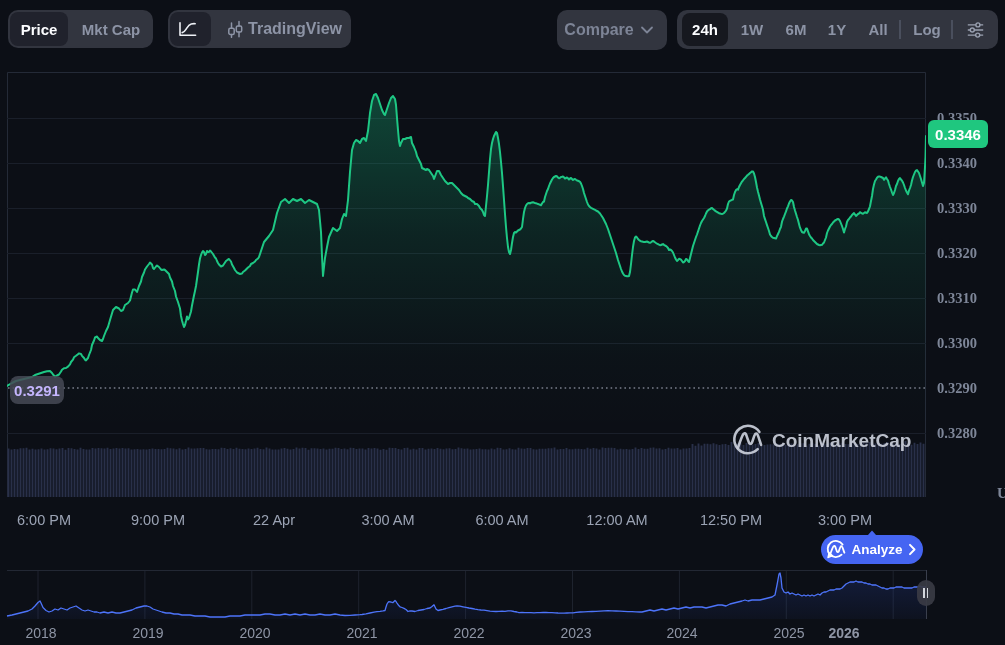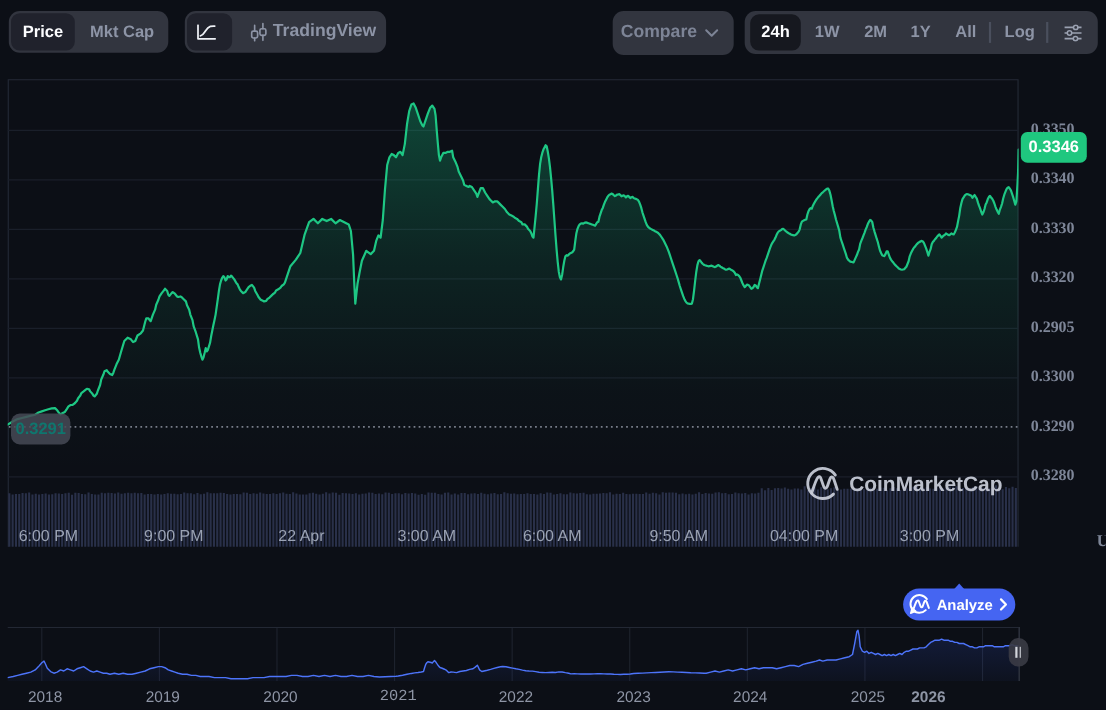--- a/index.html
+++ b/index.html
@@ -1,21 +1,21 @@
 <!DOCTYPE html>
 <html><head><meta charset="utf-8"><style>
 html,body{margin:0;padding:0;}
 body{width:1005px;height:645px;background:#0c0f16;font-family:"Liberation Sans",sans-serif;position:relative;overflow:hidden;}
 .abs{position:absolute;}
 .grp{position:absolute;background:#32353f;border-radius:10px;}
 .pill{position:absolute;background:#20222c;border-radius:8px;}
 .tabtxt{position:absolute;color:#8d94a6;font-weight:bold;font-size:15px;line-height:1;transform:translate(-50%,-50%);white-space:nowrap;}
 .wtxt{color:#fcfdff;}
 .ylab{position:absolute;left:937px;color:#7e8698;font-size:14.5px;font-weight:bold;line-height:1;transform:translateY(-50%);font-family:Liberation Serif, serif;}
-.xlab{position:absolute;top:488px;color:#9ba3b4;font-size:14.5px;line-height:1;transform:translate(-50%,-50%);white-space:nowrap;text-align:right;}
+.xlab{position:absolute;top:520px;color:#9ba3b4;font-size:14.5px;line-height:1;transform:translate(-50%,-50%);white-space:nowrap;text-align:right;}
 .yrlab{position:absolute;top:633px;color:#8e95a5;font-size:14px;line-height:1;transform:translate(-50%,-50%);}
 </style></head><body>
 <div class="grp" style="left:8px;top:10px;width:145px;height:38px;"></div>
 <div class="pill" style="left:10px;top:12px;width:58px;height:34px;"></div>
 <div class="tabtxt wtxt" style="left:39px;top:29px;text-align:center;">Price</div>
 <div class="tabtxt" style="left:111px;top:29px;">Mkt Cap</div>
 <div class="grp" style="left:168px;top:10px;width:183px;height:38px;"></div>
 <div class="pill" style="left:170px;top:12px;width:41px;height:34px;"></div>
 <svg class="abs" style="left:179px;top:22px;" width="18" height="15" viewBox="0 0 18 15" fill="none">
 <path d="M1 0.8 V13.3 H16.6" stroke="#eef1f6" stroke-width="1.6" stroke-linecap="round" stroke-linejoin="round"></path>
@@ -30,21 +30,21 @@
 <div class="tabtxt" style="left:295px;top:29px;font-size:16px;">TradingView</div>
 <div class="grp" style="left:557px;top:10px;width:110px;height:40px;"></div>
 <div class="tabtxt" style="left:599px;top:30px;font-size:16px;font-weight:bold;color:#7d8496;">Compare</div>
 <svg class="abs" style="left:640px;top:25px;" width="14" height="10" viewBox="0 0 14 10" fill="none">
 <path d="M2 2.5 L7 7.5 L12 2.5" stroke="#7d8496" stroke-width="1.8" stroke-linecap="round" stroke-linejoin="round"></path>
 </svg>
 <div class="grp" style="left:677px;top:10px;width:321px;height:39px;"></div>
 <div class="pill" style="left:682px;top:13px;width:46px;height:33px;background:#16181f;"></div>
 <div class="tabtxt wtxt" style="left:705px;top:29px;">24h</div>
 <div class="tabtxt" style="left:752px;top:29px;">1W</div>
-<div class="tabtxt" style="left:796px;top:29px;">2M</div>
+<div class="tabtxt" style="left:796px;top:29px;">6M</div>
 <div class="tabtxt" style="left:837px;top:29px;">1Y</div>
 <div class="tabtxt" style="left:878px;top:29px;">All</div>
 <div class="abs" style="left:899px;top:20px;width:1.5px;height:19px;background:#4a4f5d;"></div>
 <div class="tabtxt" style="left:927px;top:29px;">Log</div>
 <div class="abs" style="left:951px;top:20px;width:1.5px;height:19px;background:#4a4f5d;"></div>
 <svg class="abs" style="left:967px;top:22px;" width="17" height="16" viewBox="0 0 17 16" fill="none" stroke="#9aa1b1" stroke-width="1.4">
 <path d="M0.8 2.9 H8.9 M12.9 2.9 H16.2"></path>
     <circle cx="10.9" cy="2.9" r="2"></circle>
 <path d="M0.8 8 H3.3 M7.3 8 H16.2"></path>
     <circle cx="5.3" cy="8" r="2"></circle>
@@ -86,56 +86,56 @@
 <text x="772" y="446.5" font-family="Liberation Sans,sans-serif" font-size="19px" font-weight="bold" fill="#c9ced9" fill-opacity="0.93">CoinMarketCap</text>
 <g clip-path="url(#plotclip)">
 <path d="M7.0 386.0 L12.0 383.0 L16.0 381.0 L20.0 380.0 L24.0 379.0 L28.0 378.0 L32.0 377.0 L35.0 375.0 L38.0 374.0 L41.0 373.0 L44.0 372.0 L47.0 371.2 L50.0 371.0 L52.0 373.0 L53.0 374.5 L55.0 376.7 L57.0 375.5 L59.0 374.5 L61.0 371.5 L62.0 369.7 L64.0 368.2 L66.0 368.0 L68.0 366.6 L70.0 364.3 L71.0 362.0 L73.0 359.6 L74.0 357.3 L76.0 355.8 L78.0 354.2 L79.0 353.4 L81.0 354.0 L82.0 355.8 L84.0 358.0 L85.0 359.6 L86.0 360.4 L88.0 358.0 L89.0 355.0 L91.0 350.0 L92.0 345.0 L94.0 340.5 L95.0 337.5 L97.0 336.5 L98.0 338.0 L100.0 340.0 L102.0 341.0 L103.0 339.0 L104.0 336.0 L106.0 331.0 L108.0 327.0 L110.0 320.0 L113.0 310.0 L116.0 307.0 L119.0 308.5 L121.0 311.0 L123.0 310.0 L125.0 305.0 L128.0 303.0 L130.0 300.5 L132.0 292.5 L133.0 289.5 L135.0 289.5 L137.0 292.0 L139.0 286.0 L141.0 281.5 L142.0 277.0 L144.0 272.5 L145.0 269.5 L147.0 266.5 L149.0 264.0 L150.0 262.5 L152.0 264.5 L153.0 268.0 L154.0 269.0 L156.0 266.5 L157.0 265.5 L159.0 267.0 L161.0 269.5 L162.0 270.0 L164.0 269.5 L165.0 270.0 L167.0 272.0 L169.0 274.0 L170.0 277.5 L172.0 281.5 L173.0 286.0 L175.0 291.0 L176.0 296.5 L178.0 302.0 L180.0 308.5 L181.0 316.0 L182.0 320.5 L183.0 324.0 L184.0 327.0 L185.0 325.0 L186.0 321.0 L187.0 316.5 L188.0 319.5 L189.0 318.0 L191.0 311.5 L192.0 305.5 L193.0 300.5 L194.0 295.5 L195.0 291.0 L196.0 286.0 L197.0 279.0 L198.0 272.0 L199.0 264.5 L200.0 258.5 L201.0 255.0 L202.0 252.5 L203.0 251.0 L204.0 252.0 L205.0 255.0 L206.0 254.0 L207.0 251.0 L208.0 252.0 L209.0 252.0 L210.0 250.5 L211.0 251.5 L213.0 254.0 L215.0 257.5 L216.0 258.5 L217.0 261.0 L218.0 263.0 L219.0 264.5 L221.0 266.5 L223.0 265.5 L224.0 264.0 L226.0 261.0 L228.0 259.5 L229.0 259.0 L231.0 261.5 L232.0 264.5 L234.0 268.0 L235.0 270.0 L237.0 272.5 L239.0 273.5 L240.0 274.0 L242.0 273.5 L243.0 272.0 L245.0 270.5 L247.0 268.5 L248.0 267.5 L250.0 266.0 L251.0 264.0 L253.0 263.0 L255.0 261.5 L256.0 260.0 L258.0 258.5 L259.0 257.0 L264.0 242.0 L269.0 236.0 L273.0 230.0 L277.0 213.0 L281.0 202.0 L285.0 199.0 L289.0 203.0 L293.0 199.0 L297.0 201.0 L301.0 199.0 L305.0 203.0 L309.0 200.0 L313.0 202.0 L317.0 204.0 L319.0 210.0 L321.0 232.0 L322.0 256.0 L323.0 276.0 L325.0 258.0 L327.0 247.0 L329.0 237.0 L333.0 228.0 L337.0 231.0 L340.0 228.0 L342.0 219.0 L344.0 214.0 L346.0 216.0 L348.0 200.0 L350.0 172.0 L352.0 150.0 L354.0 143.0 L356.0 140.0 L358.0 141.0 L360.0 143.0 L362.0 139.0 L364.0 138.0 L366.0 141.0 L368.0 131.0 L370.0 113.0 L372.0 101.0 L374.0 95.0 L376.0 94.0 L378.0 98.0 L380.0 104.0 L382.0 110.0 L384.0 114.0 L385.0 115.0 L387.0 109.0 L389.0 103.0 L391.0 98.0 L393.0 96.0 L395.0 99.0 L396.0 105.0 L397.0 118.0 L398.0 130.0 L399.0 141.0 L400.0 146.0 L401.0 143.0 L403.0 139.0 L405.0 139.0 L407.0 138.0 L409.0 138.0 L411.0 137.0 L412.0 143.0 L414.0 147.0 L416.0 152.0 L417.0 156.0 L419.0 160.0 L421.0 164.0 L422.0 168.0 L424.0 169.0 L426.0 170.0 L427.0 169.0 L429.0 170.0 L431.0 173.0 L433.0 176.0 L434.0 179.0 L437.0 171.0 L439.0 171.0 L441.0 175.0 L443.0 178.0 L445.0 181.0 L446.0 182.0 L448.0 184.0 L450.0 183.0 L452.0 183.0 L453.0 184.0 L455.0 186.0 L457.0 188.0 L459.0 190.0 L461.0 193.0 L463.0 195.0 L465.0 196.0 L467.0 197.0 L468.0 198.0 L470.0 199.0 L472.0 201.0 L474.0 202.0 L475.0 204.0 L477.0 204.0 L479.0 206.0 L480.0 208.0 L482.0 210.0 L483.0 212.0 L484.0 215.0 L485.0 216.0 L486.0 206.0 L487.0 196.0 L488.0 185.0 L489.0 172.0 L490.0 159.0 L491.0 149.0 L492.0 143.0 L493.0 139.0 L494.0 136.0 L495.0 134.0 L496.0 132.0 L497.0 133.0 L498.0 138.0 L499.0 144.0 L500.0 152.0 L501.0 162.0 L502.0 173.0 L503.0 186.0 L504.0 200.0 L505.0 214.0 L506.0 227.0 L507.0 238.0 L508.0 247.0 L509.0 252.0 L510.0 254.0 L511.0 250.0 L512.0 243.0 L513.0 237.0 L514.0 233.0 L515.0 232.0 L516.0 232.5 L517.0 231.5 L518.0 230.5 L519.0 230.0 L520.0 229.5 L521.0 228.5 L522.0 227.0 L523.0 219.0 L524.0 212.0 L525.0 208.0 L526.0 205.5 L527.0 204.0 L528.0 203.3 L529.0 203.0 L530.0 203.4 L531.0 202.8 L532.0 202.4 L533.0 202.2 L534.0 202.6 L535.0 203.0 L536.0 203.3 L537.0 203.6 L538.0 204.0 L539.0 204.4 L540.0 204.8 L541.0 205.2 L542.0 203.5 L543.0 202.0 L544.0 201.5 L545.0 197.0 L546.0 194.0 L547.0 191.0 L548.0 189.0 L549.0 186.0 L550.0 183.5 L551.0 181.5 L552.0 179.5 L553.0 178.0 L554.0 177.0 L555.0 176.5 L556.0 176.0 L557.0 176.3 L558.0 177.5 L559.0 178.3 L560.0 177.8 L561.0 177.0 L562.0 176.8 L563.0 176.5 L564.0 177.3 L565.0 178.5 L566.0 178.0 L567.0 177.5 L568.0 178.3 L569.0 179.5 L570.0 178.5 L571.0 178.0 L572.0 179.0 L573.0 180.0 L574.0 179.3 L575.0 179.0 L576.0 179.8 L577.0 180.5 L578.0 180.8 L579.0 181.2 L580.0 181.8 L581.0 183.5 L582.0 186.0 L583.0 189.0 L584.0 193.0 L585.0 196.0 L586.0 199.0 L587.0 202.0 L588.0 204.5 L589.0 206.0 L590.0 207.0 L591.0 207.8 L592.0 208.3 L593.0 208.8 L594.0 209.3 L595.0 209.8 L596.0 210.5 L597.0 211.0 L598.0 211.5 L599.0 212.5 L600.0 213.5 L601.0 215.0 L602.0 216.5 L603.0 218.0 L604.0 220.0 L605.0 222.0 L606.0 224.0 L607.0 226.5 L608.0 229.0 L609.0 232.0 L610.0 235.0 L611.0 238.0 L612.0 241.0 L613.0 244.0 L614.0 247.0 L615.0 250.0 L616.0 253.0 L617.0 256.5 L618.0 260.0 L619.0 263.0 L620.0 266.0 L621.0 269.0 L622.0 271.5 L623.0 273.5 L624.0 275.0 L625.0 275.8 L626.0 276.0 L627.0 276.2 L628.0 276.3 L629.0 276.0 L630.0 272.0 L631.0 264.0 L632.0 255.0 L633.0 247.0 L634.0 241.0 L635.0 237.5 L636.0 236.5 L637.0 237.5 L638.0 239.0 L639.0 240.0 L640.0 240.8 L641.0 241.2 L642.0 241.5 L643.0 241.8 L644.0 242.1 L645.0 242.0 L646.0 241.7 L647.0 241.5 L648.0 242.0 L649.0 242.5 L650.0 242.8 L651.0 242.3 L652.0 241.5 L653.0 241.0 L654.0 241.5 L655.0 242.3 L656.0 243.0 L657.0 243.6 L658.0 244.1 L659.0 244.7 L660.0 245.2 L661.0 245.0 L662.0 244.5 L663.0 244.1 L664.0 244.9 L665.0 245.5 L666.0 246.0 L667.0 246.8 L668.0 248.0 L669.0 250.0 L670.0 249.5 L671.0 250.0 L672.0 251.0 L673.0 252.5 L674.0 255.0 L675.0 257.5 L676.0 259.5 L677.0 261.0 L678.0 260.0 L679.0 258.8 L680.0 259.0 L681.0 259.6 L682.0 261.0 L683.0 262.5 L684.0 262.0 L685.0 261.0 L686.0 259.0 L687.0 259.5 L688.0 261.0 L689.0 262.0 L690.0 258.0 L691.0 254.0 L692.0 250.0 L693.0 246.0 L694.0 243.0 L695.0 240.0 L696.0 237.0 L697.0 234.5 L698.0 231.5 L699.0 228.5 L700.0 225.5 L701.0 223.0 L702.0 221.0 L703.0 219.5 L704.0 218.0 L705.0 216.0 L706.0 213.5 L707.0 211.5 L708.0 210.3 L709.0 209.7 L710.0 209.2 L711.0 208.3 L712.0 208.0 L713.0 208.9 L714.0 209.8 L715.0 210.6 L716.0 211.4 L717.0 212.0 L718.0 212.5 L719.0 213.2 L720.0 213.5 L721.0 213.8 L722.0 214.0 L723.0 213.6 L724.0 213.0 L725.0 211.8 L726.0 210.6 L727.0 208.5 L728.0 204.0 L729.0 201.5 L730.0 200.8 L731.0 200.3 L732.0 199.8 L733.0 199.5 L734.0 195.0 L735.0 192.0 L736.0 190.1 L737.0 189.2 L738.0 189.7 L739.0 187.0 L740.0 185.0 L741.0 183.3 L742.0 181.6 L743.0 180.3 L744.0 179.0 L745.0 178.0 L746.0 176.8 L747.0 175.6 L748.0 174.8 L749.0 173.9 L750.0 173.0 L751.0 172.2 L752.0 171.4 L753.0 171.5 L754.0 173.5 L755.0 177.0 L756.0 182.0 L757.0 187.5 L758.0 191.8 L759.0 195.5 L760.0 199.5 L761.0 203.0 L762.0 206.3 L763.0 209.8 L764.0 216.0 L765.0 219.1 L766.0 222.0 L767.0 225.1 L768.0 228.0 L769.0 231.0 L770.0 234.5 L771.0 236.0 L772.0 237.0 L773.0 237.8 L774.0 238.0 L775.0 238.3 L776.0 238.5 L777.0 236.2 L778.0 234.0 L779.0 231.9 L780.0 229.0 L781.0 226.8 L782.0 221.7 L783.0 219.0 L784.0 216.6 L785.0 214.0 L786.0 211.4 L787.0 208.5 L788.0 206.3 L789.0 203.5 L790.0 201.5 L791.0 200.0 L792.0 200.5 L793.0 202.0 L794.0 207.0 L795.0 210.5 L796.0 213.7 L797.0 217.0 L798.0 220.0 L799.0 224.0 L800.0 227.7 L801.0 230.0 L802.0 232.0 L803.0 232.5 L804.0 232.8 L805.0 231.0 L806.0 228.6 L807.0 228.6 L808.0 231.4 L809.0 234.2 L810.0 236.0 L811.0 237.5 L812.0 238.5 L813.0 240.0 L814.0 241.0 L815.0 242.0 L816.0 243.0 L817.0 244.0 L818.0 244.5 L819.0 245.0 L820.0 245.2 L821.0 245.0 L822.0 244.8 L823.0 243.5 L824.0 242.5 L825.0 240.0 L826.0 237.5 L827.0 233.0 L828.0 230.5 L829.0 228.5 L830.0 226.5 L831.0 225.0 L832.0 224.0 L833.0 222.5 L834.0 221.5 L835.0 220.5 L836.0 220.0 L837.0 219.3 L838.0 219.0 L839.0 219.5 L840.0 221.0 L841.0 223.5 L842.0 226.0 L843.0 229.0 L844.0 232.5 L845.0 229.0 L846.0 226.5 L847.0 222.0 L848.0 220.0 L849.0 219.0 L850.0 217.5 L851.0 216.5 L852.0 215.0 L853.0 214.0 L854.0 213.1 L855.0 214.5 L856.0 216.0 L857.0 215.0 L858.0 214.0 L859.0 213.5 L860.0 212.2 L861.0 212.8 L862.0 213.5 L863.0 213.8 L864.0 213.0 L865.0 212.2 L866.0 212.8 L867.0 213.0 L868.0 211.4 L869.0 209.0 L870.0 206.3 L871.0 201.0 L872.0 196.0 L873.0 189.0 L874.0 184.5 L875.0 181.0 L876.0 179.5 L877.0 177.8 L878.0 176.8 L879.0 176.5 L880.0 176.6 L881.0 177.0 L882.0 177.5 L883.0 178.0 L884.0 179.8 L885.0 178.5 L886.0 177.3 L887.0 179.0 L888.0 180.5 L889.0 184.0 L890.0 187.0 L891.0 189.5 L892.0 192.5 L893.0 195.0 L894.0 193.0 L895.0 190.0 L896.0 186.0 L897.0 184.0 L898.0 181.0 L899.0 179.0 L900.0 178.1 L901.0 179.5 L902.0 180.7 L903.0 182.5 L904.0 185.0 L905.0 188.0 L906.0 190.5 L907.0 192.6 L908.0 194.3 L909.0 190.5 L910.0 188.0 L911.0 185.0 L912.0 180.5 L913.0 177.0 L914.0 174.5 L915.0 172.0 L916.0 170.7 L917.0 170.1 L918.0 171.5 L919.0 173.0 L920.0 176.0 L921.0 179.0 L922.0 182.5 L923.0 186.0 L924.0 183.0 L925.0 167.0 L925.5 157.0 L926.0 136.0" stroke="#1ec784" stroke-width="2" fill="none" stroke-linejoin="round" stroke-linecap="round"></path>
 </g>
 <line x1="8" y1="388" x2="926" y2="388" stroke="#787e8a" stroke-width="1.5" stroke-dasharray="1.6 3.0"></line>
 </svg>
 <div class="ylab" style="top:118px;">0.3350</div>
 <div class="ylab" style="top:163px;">0.3340</div>
 <div class="ylab" style="top:208px;">0.3330</div>
 <div class="ylab" style="top:253px;">0.3320</div>
-<div class="ylab" style="top:298px;">0.2905</div>
+<div class="ylab" style="top:298px;">0.3310</div>
 <div class="ylab" style="top:343px;">0.3300</div>
 <div class="ylab" style="top:388px;">0.3290</div>
 <div class="ylab" style="top:433px;">0.3280</div>
 <div class="ylab" style="top:493px;left:997px;font-size:15px;">USD</div>
 <div class="abs" style="left:928px;top:120px;width:60px;height:28px;background:#1fc77f;border-radius:6px;"></div>
 <div class="abs" style="left:958px;top:134px;color:#fff;font-weight:bold;font-size:15px;transform:translate(-50%,-50%);line-height:1;">0.3346</div>
 <div class="abs" style="left:10px;top:376px;width:54px;height:28px;background:rgba(70,74,86,0.85);border-radius:8px;"></div>
-<div class="abs" style="left:37px;top:390px;color:#0f766e;font-weight:bold;font-size:15px;transform:translate(-50%,-50%);line-height:1;">0.3291</div>
+<div class="abs" style="left:37px;top:390px;color:#c4b5fd;font-weight:bold;font-size:15px;transform:translate(-50%,-50%);line-height:1;">0.3291</div>
 <div class="xlab" style="left:44px;">6:00 PM</div>
 <div class="xlab" style="left:158px;">9:00 PM</div>
 <div class="xlab" style="left:274px;">22 Apr</div>
 <div class="xlab" style="left:388px;">3:00 AM</div>
 <div class="xlab" style="left:502px;">6:00 AM</div>
-<div class="xlab" style="left:617px;">9:50 AM</div>
-<div class="xlab" style="left:731px;">04:00 PM</div>
+<div class="xlab" style="left:617px;">12:00 AM</div>
+<div class="xlab" style="left:731px;">12:50 PM</div>
 <div class="xlab" style="left:845px;">3:00 PM</div>
 <svg class="abs" style="left:0;top:0;" width="1005" height="645" viewBox="0 0 1005 645">
 <line x1="7" y1="570.5" x2="926" y2="570.5" stroke="#232834" stroke-width="1"></line>
 <line x1="38.0" y1="571" x2="38.0" y2="619" stroke="#1e232e" stroke-width="1"></line>
 <line x1="144.9" y1="571" x2="144.9" y2="619" stroke="#1e232e" stroke-width="1"></line>
 <line x1="251.8" y1="571" x2="251.8" y2="619" stroke="#1e232e" stroke-width="1"></line>
 <line x1="358.7" y1="571" x2="358.7" y2="619" stroke="#1e232e" stroke-width="1"></line>
 <line x1="465.6" y1="571" x2="465.6" y2="619" stroke="#1e232e" stroke-width="1"></line>
 <line x1="572.5" y1="571" x2="572.5" y2="619" stroke="#1e232e" stroke-width="1"></line>
 <line x1="679.4" y1="571" x2="679.4" y2="619" stroke="#1e232e" stroke-width="1"></line>
 <line x1="786.3" y1="571" x2="786.3" y2="619" stroke="#1e232e" stroke-width="1"></line>
 <line x1="893.2" y1="571" x2="893.2" y2="619" stroke="#1e232e" stroke-width="1"></line>
 <path d="M7.0 616.0 L12.0 615.0 L16.0 614.0 L20.0 613.0 L24.0 612.0 L28.0 611.0 L32.0 609.0 L35.0 606.0 L38.0 602.5 L40.0 601.0 L41.0 603.0 L43.0 607.5 L46.0 610.5 L49.0 612.0 L52.0 611.0 L55.0 609.0 L58.0 610.0 L61.0 608.0 L64.0 609.0 L67.0 610.0 L70.0 608.0 L73.0 607.0 L76.0 606.0 L79.0 608.0 L82.0 610.0 L85.0 611.0 L88.0 610.0 L91.0 611.0 L94.0 612.0 L97.0 612.0 L100.0 613.0 L104.0 612.0 L108.0 613.0 L112.0 612.0 L116.0 613.0 L120.0 613.0 L124.0 612.0 L128.0 611.0 L132.0 610.0 L136.0 608.0 L140.0 607.0 L144.0 606.0 L147.0 606.0 L150.0 607.0 L153.0 609.0 L156.0 610.0 L159.0 611.0 L162.0 612.0 L166.0 613.0 L170.0 613.0 L174.0 614.0 L178.0 614.0 L182.0 615.0 L186.0 615.0 L190.0 615.0 L195.0 616.0 L200.0 616.0 L205.0 616.0 L210.0 617.0 L215.0 617.0 L220.0 617.0 L225.0 617.0 L230.0 616.0 L235.0 616.0 L240.0 616.0 L245.0 615.0 L250.0 615.0 L255.0 615.0 L260.0 615.0 L265.0 614.0 L270.0 614.0 L275.0 615.0 L280.0 615.0 L285.0 614.0 L290.0 615.0 L295.0 614.0 L300.0 615.0 L305.0 614.0 L310.0 615.0 L315.0 615.0 L320.0 614.0 L325.0 615.0 L330.0 615.0 L335.0 614.0 L340.0 615.0 L345.0 615.5 L350.0 615.3 L355.0 615.0 L360.0 614.7 L362.0 614.5 L366.0 613.8 L370.0 613.0 L374.0 612.2 L377.0 611.7 L380.0 611.4 L383.0 610.9 L385.0 610.5 L386.0 607.0 L387.0 604.0 L388.0 602.5 L389.0 601.6 L390.0 601.8 L391.0 602.0 L392.0 602.3 L393.0 602.7 L394.0 601.5 L395.0 600.5 L396.0 601.5 L397.0 603.1 L398.0 604.5 L399.0 605.8 L400.0 606.8 L402.0 607.5 L404.0 608.4 L406.0 609.5 L408.0 611.5 L410.0 610.9 L412.0 611.0 L415.0 611.5 L418.0 610.5 L421.0 610.0 L424.0 609.5 L427.0 608.5 L430.0 608.0 L432.0 606.5 L434.0 604.8 L436.0 609.0 L438.0 610.5 L440.0 610.0 L443.0 609.3 L446.0 608.5 L449.0 607.6 L452.0 606.8 L455.0 606.2 L457.0 605.9 L460.0 606.2 L463.0 606.8 L466.0 607.4 L469.0 608.0 L472.0 608.5 L475.0 609.2 L478.0 609.7 L481.0 610.0 L484.0 610.1 L487.0 610.6 L490.0 611.1 L493.0 611.3 L496.0 611.5 L499.0 611.3 L502.0 611.2 L505.0 611.4 L508.0 610.8 L511.0 610.9 L514.0 611.5 L517.0 612.0 L519.0 612.6 L522.0 612.5 L525.0 612.6 L528.0 612.7 L531.0 612.6 L534.0 612.8 L537.0 612.7 L540.0 612.6 L543.0 612.5 L546.0 612.4 L549.0 612.6 L552.0 612.7 L555.0 612.8 L558.0 613.0 L561.0 613.1 L564.0 613.2 L567.0 613.0 L570.0 612.9 L573.0 612.8 L576.0 612.3 L580.0 612.0 L584.0 611.9 L588.0 611.7 L592.0 611.5 L596.0 611.3 L600.0 611.1 L604.0 610.9 L608.0 610.7 L612.0 610.8 L616.0 611.0 L620.0 611.2 L624.0 611.4 L628.0 611.6 L632.0 611.7 L636.0 611.8 L640.0 612.0 L642.0 612.0 L646.0 611.0 L650.0 610.0 L654.0 611.0 L658.0 610.0 L662.0 609.0 L666.0 610.0 L670.0 609.0 L674.0 608.0 L678.0 609.0 L682.0 608.0 L686.0 607.0 L690.0 608.0 L694.0 607.0 L698.0 607.0 L702.0 607.0 L706.0 608.0 L710.0 607.0 L714.0 606.0 L718.0 605.0 L722.0 605.0 L726.0 606.0 L730.0 604.0 L734.0 603.0 L738.0 602.0 L742.0 601.0 L745.0 600.0 L748.0 601.0 L752.0 600.0 L756.0 600.0 L760.0 600.0 L764.0 599.0 L768.0 598.0 L772.0 597.0 L775.0 595.0 L777.0 585.0 L779.0 574.0 L780.0 573.0 L781.0 578.0 L782.0 588.0 L784.0 592.0 L786.0 593.0 L788.0 592.0 L790.0 594.0 L792.0 593.0 L794.0 594.0 L796.0 595.0 L798.0 594.0 L800.0 595.0 L802.0 596.0 L804.0 595.0 L806.0 596.0 L808.0 595.0 L810.0 596.0 L812.0 595.0 L814.0 596.0 L816.0 595.0 L818.0 594.0 L820.0 595.0 L822.0 593.0 L824.0 592.0 L826.0 592.0 L828.0 591.0 L830.0 590.0 L832.0 590.0 L834.0 590.0 L836.0 589.0 L838.0 589.0 L840.0 589.0 L842.0 588.0 L844.0 586.0 L846.0 584.0 L848.0 583.0 L850.0 582.0 L852.0 582.0 L854.0 582.0 L856.0 581.0 L858.0 582.0 L860.0 582.0 L862.0 582.0 L864.0 583.0 L866.0 583.0 L868.0 584.0 L870.0 584.0 L872.0 585.0 L874.0 585.0 L876.0 585.0 L878.0 586.0 L880.0 587.0 L882.0 588.0 L884.0 588.0 L886.0 589.0 L888.0 589.0 L890.0 588.0 L892.0 588.0 L894.0 588.0 L896.0 587.0 L898.0 587.0 L900.0 587.0 L902.0 587.0 L904.0 588.0 L906.0 588.0 L908.0 588.0 L910.0 588.0 L912.0 588.0 L914.0 587.0 L916.0 587.0 L918.0 587.0 L920.0 586.0 L922.0 587.0 L924.0 587.0 L926.0 587.0 L926.0 619.0 L7.0 619.0 Z" fill="url(#bfill)"></path>
 <path d="M7.0 616.0 L12.0 615.0 L16.0 614.0 L20.0 613.0 L24.0 612.0 L28.0 611.0 L32.0 609.0 L35.0 606.0 L38.0 602.5 L40.0 601.0 L41.0 603.0 L43.0 607.5 L46.0 610.5 L49.0 612.0 L52.0 611.0 L55.0 609.0 L58.0 610.0 L61.0 608.0 L64.0 609.0 L67.0 610.0 L70.0 608.0 L73.0 607.0 L76.0 606.0 L79.0 608.0 L82.0 610.0 L85.0 611.0 L88.0 610.0 L91.0 611.0 L94.0 612.0 L97.0 612.0 L100.0 613.0 L104.0 612.0 L108.0 613.0 L112.0 612.0 L116.0 613.0 L120.0 613.0 L124.0 612.0 L128.0 611.0 L132.0 610.0 L136.0 608.0 L140.0 607.0 L144.0 606.0 L147.0 606.0 L150.0 607.0 L153.0 609.0 L156.0 610.0 L159.0 611.0 L162.0 612.0 L166.0 613.0 L170.0 613.0 L174.0 614.0 L178.0 614.0 L182.0 615.0 L186.0 615.0 L190.0 615.0 L195.0 616.0 L200.0 616.0 L205.0 616.0 L210.0 617.0 L215.0 617.0 L220.0 617.0 L225.0 617.0 L230.0 616.0 L235.0 616.0 L240.0 616.0 L245.0 615.0 L250.0 615.0 L255.0 615.0 L260.0 615.0 L265.0 614.0 L270.0 614.0 L275.0 615.0 L280.0 615.0 L285.0 614.0 L290.0 615.0 L295.0 614.0 L300.0 615.0 L305.0 614.0 L310.0 615.0 L315.0 615.0 L320.0 614.0 L325.0 615.0 L330.0 615.0 L335.0 614.0 L340.0 615.0 L345.0 615.5 L350.0 615.3 L355.0 615.0 L360.0 614.7 L362.0 614.5 L366.0 613.8 L370.0 613.0 L374.0 612.2 L377.0 611.7 L380.0 611.4 L383.0 610.9 L385.0 610.5 L386.0 607.0 L387.0 604.0 L388.0 602.5 L389.0 601.6 L390.0 601.8 L391.0 602.0 L392.0 602.3 L393.0 602.7 L394.0 601.5 L395.0 600.5 L396.0 601.5 L397.0 603.1 L398.0 604.5 L399.0 605.8 L400.0 606.8 L402.0 607.5 L404.0 608.4 L406.0 609.5 L408.0 611.5 L410.0 610.9 L412.0 611.0 L415.0 611.5 L418.0 610.5 L421.0 610.0 L424.0 609.5 L427.0 608.5 L430.0 608.0 L432.0 606.5 L434.0 604.8 L436.0 609.0 L438.0 610.5 L440.0 610.0 L443.0 609.3 L446.0 608.5 L449.0 607.6 L452.0 606.8 L455.0 606.2 L457.0 605.9 L460.0 606.2 L463.0 606.8 L466.0 607.4 L469.0 608.0 L472.0 608.5 L475.0 609.2 L478.0 609.7 L481.0 610.0 L484.0 610.1 L487.0 610.6 L490.0 611.1 L493.0 611.3 L496.0 611.5 L499.0 611.3 L502.0 611.2 L505.0 611.4 L508.0 610.8 L511.0 610.9 L514.0 611.5 L517.0 612.0 L519.0 612.6 L522.0 612.5 L525.0 612.6 L528.0 612.7 L531.0 612.6 L534.0 612.8 L537.0 612.7 L540.0 612.6 L543.0 612.5 L546.0 612.4 L549.0 612.6 L552.0 612.7 L555.0 612.8 L558.0 613.0 L561.0 613.1 L564.0 613.2 L567.0 613.0 L570.0 612.9 L573.0 612.8 L576.0 612.3 L580.0 612.0 L584.0 611.9 L588.0 611.7 L592.0 611.5 L596.0 611.3 L600.0 611.1 L604.0 610.9 L608.0 610.7 L612.0 610.8 L616.0 611.0 L620.0 611.2 L624.0 611.4 L628.0 611.6 L632.0 611.7 L636.0 611.8 L640.0 612.0 L642.0 612.0 L646.0 611.0 L650.0 610.0 L654.0 611.0 L658.0 610.0 L662.0 609.0 L666.0 610.0 L670.0 609.0 L674.0 608.0 L678.0 609.0 L682.0 608.0 L686.0 607.0 L690.0 608.0 L694.0 607.0 L698.0 607.0 L702.0 607.0 L706.0 608.0 L710.0 607.0 L714.0 606.0 L718.0 605.0 L722.0 605.0 L726.0 606.0 L730.0 604.0 L734.0 603.0 L738.0 602.0 L742.0 601.0 L745.0 600.0 L748.0 601.0 L752.0 600.0 L756.0 600.0 L760.0 600.0 L764.0 599.0 L768.0 598.0 L772.0 597.0 L775.0 595.0 L777.0 585.0 L779.0 574.0 L780.0 573.0 L781.0 578.0 L782.0 588.0 L784.0 592.0 L786.0 593.0 L788.0 592.0 L790.0 594.0 L792.0 593.0 L794.0 594.0 L796.0 595.0 L798.0 594.0 L800.0 595.0 L802.0 596.0 L804.0 595.0 L806.0 596.0 L808.0 595.0 L810.0 596.0 L812.0 595.0 L814.0 596.0 L816.0 595.0 L818.0 594.0 L820.0 595.0 L822.0 593.0 L824.0 592.0 L826.0 592.0 L828.0 591.0 L830.0 590.0 L832.0 590.0 L834.0 590.0 L836.0 589.0 L838.0 589.0 L840.0 589.0 L842.0 588.0 L844.0 586.0 L846.0 584.0 L848.0 583.0 L850.0 582.0 L852.0 582.0 L854.0 582.0 L856.0 581.0 L858.0 582.0 L860.0 582.0 L862.0 582.0 L864.0 583.0 L866.0 583.0 L868.0 584.0 L870.0 584.0 L872.0 585.0 L874.0 585.0 L876.0 585.0 L878.0 586.0 L880.0 587.0 L882.0 588.0 L884.0 588.0 L886.0 589.0 L888.0 589.0 L890.0 588.0 L892.0 588.0 L894.0 588.0 L896.0 587.0 L898.0 587.0 L900.0 587.0 L902.0 587.0 L904.0 588.0 L906.0 588.0 L908.0 588.0 L910.0 588.0 L912.0 588.0 L914.0 587.0 L916.0 587.0 L918.0 587.0 L920.0 586.0 L922.0 587.0 L924.0 587.0 L926.0 587.0" stroke="#4d74fa" stroke-width="1.3" fill="none" stroke-linejoin="round"></path>
 <line x1="926.5" y1="570" x2="926.5" y2="619" stroke="#3a3f4d" stroke-width="1"></line>
 </svg>
 <div class="yrlab" style="left:41px;">2018</div>
 <div class="yrlab" style="left:148px;">2019</div>
 <div class="yrlab" style="left:255px;">2020</div>
-<div class="yrlab" style="left:362px;font-family:Liberation Mono, monospace;">2021</div>
+<div class="yrlab" style="left:362px;">2021</div>
 <div class="yrlab" style="left:469px;">2022</div>
 <div class="yrlab" style="left:576px;">2023</div>
 <div class="yrlab" style="left:682px;">2024</div>
 <div class="yrlab" style="left:789px;">2025</div>
 <div class="yrlab" style="left:844px;font-weight:bold;">2026</div>
 <div class="abs" style="left:916.6px;top:580px;width:18.8px;height:26px;background:rgba(58,59,68,0.92);border-radius:9.4px;"></div>
 <div class="abs" style="left:922.7px;top:587.6px;width:1.9px;height:10px;background:#d3d6dc;"></div>
 <div class="abs" style="left:926.6px;top:587.6px;width:1.9px;height:10px;background:#d3d6dc;"></div>
 <svg class="abs" style="left:818px;top:527px;" width="112" height="40" viewBox="0 0 112 40">
 <path d="M49.5 8.5 L54 3.5 L58.5 8.5 Z" fill="#4565f2"></path>

